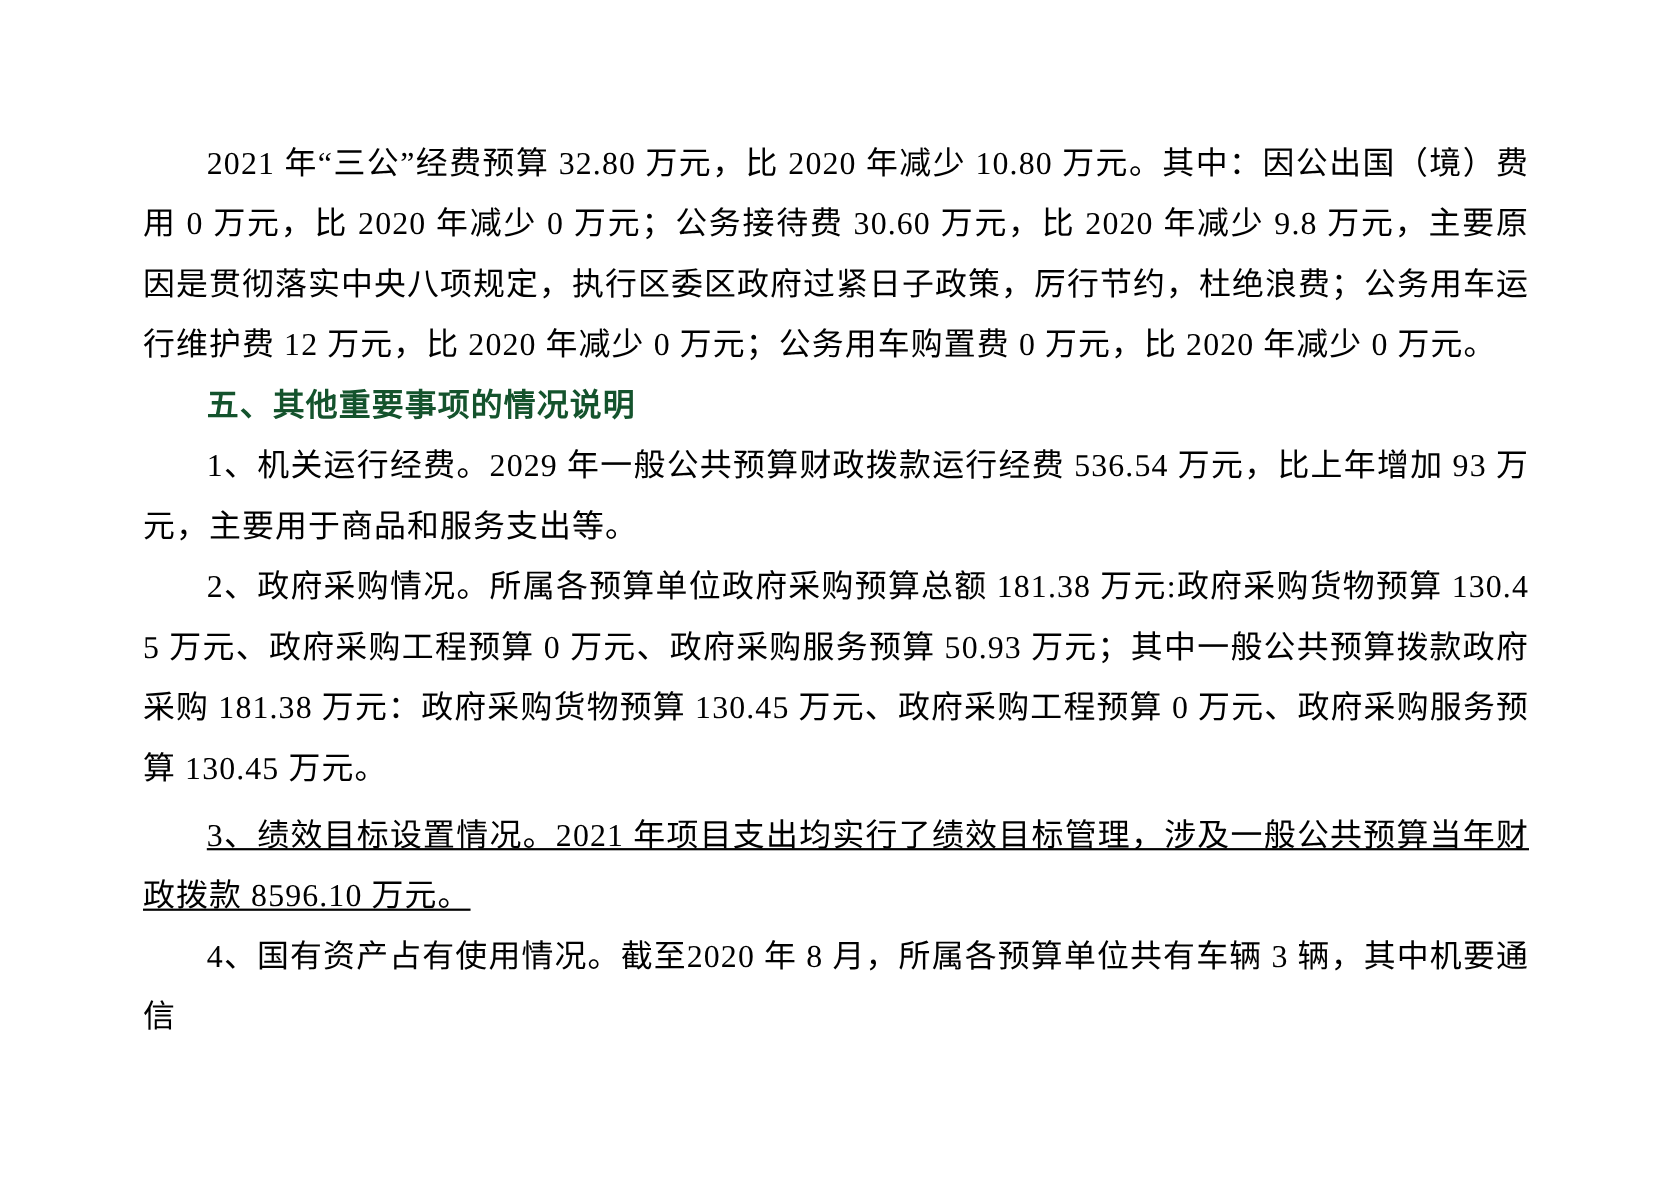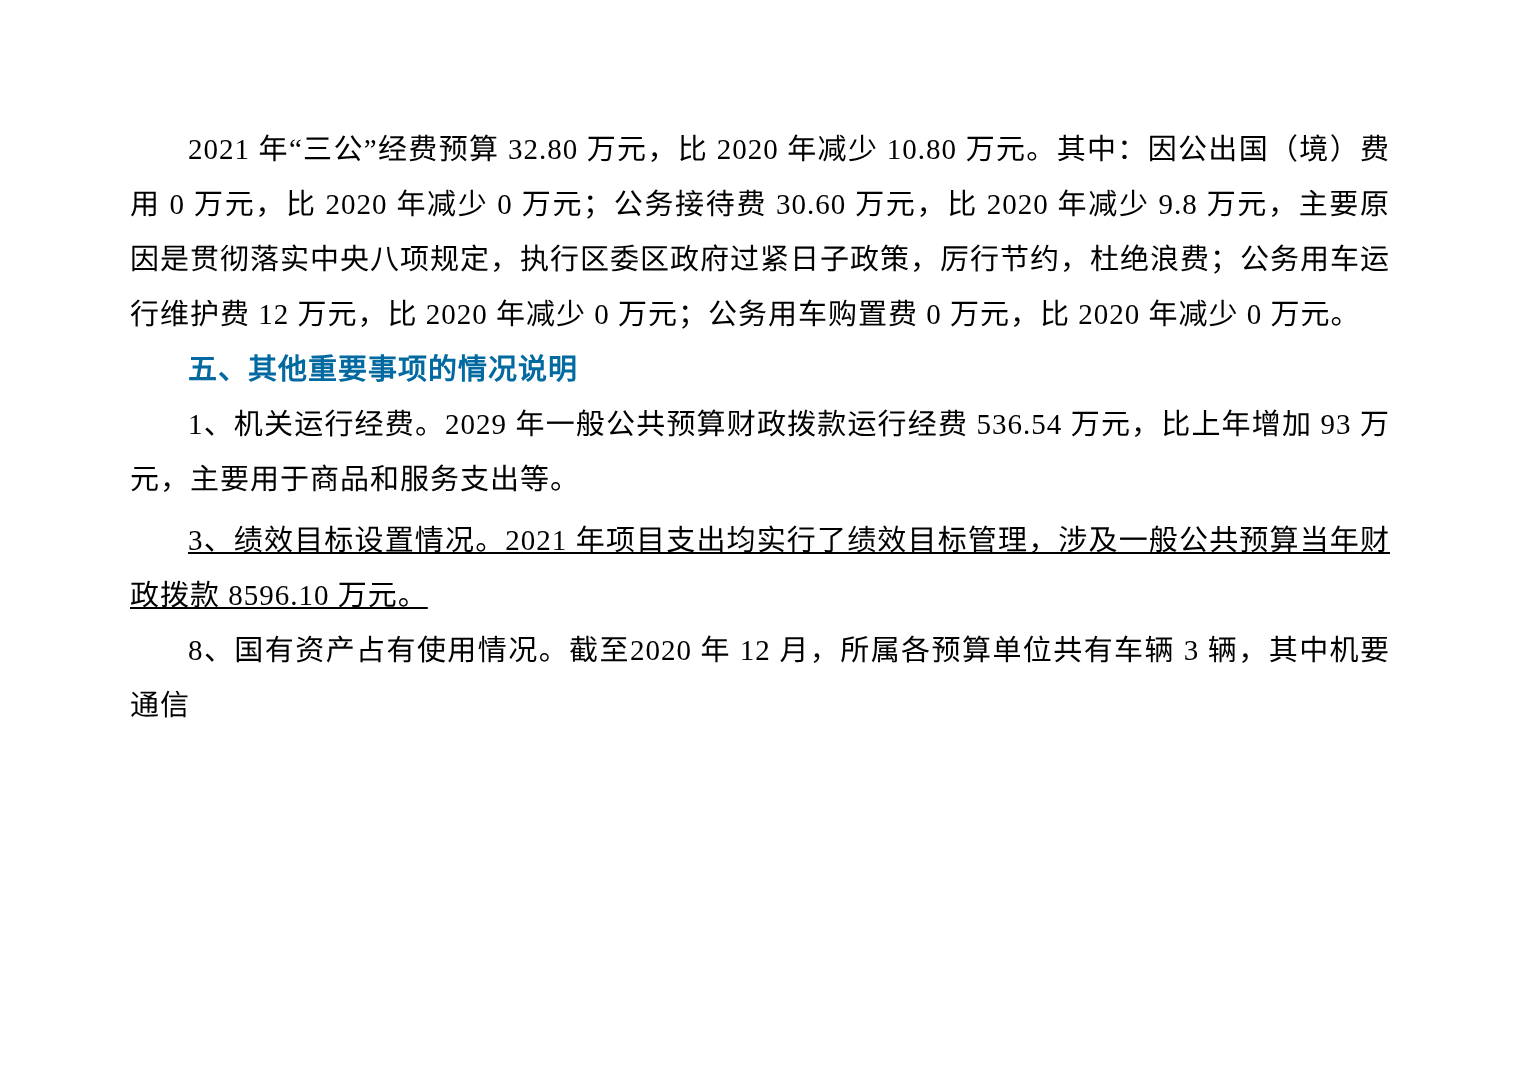--- a/index.html
+++ b/index.html
@@ -33,36 +33,37 @@
     font-family: "Liberation Serif", serif;
   }
   .heading {
     margin: 0;
     font-size: 29px;
     line-height: 55px;
     font-weight: 700;
     text-indent: 2em;
     letter-spacing: 1px;
     font-family: "Liberation Sans", sans-serif;
-    color: #0369a1;
+    color: #14532d;
   }
   .para.spaced-top {
     margin-top: 6px;
     text-decoration: underline;
   }
 </style>
 </head>
 <body>
 
 <div class="page">
 
   <p class="para">2021 年“三公”经费预算 32.80 万元，比 2020 年减少 10.80 万元。其中：因公出国（境）费用 0 万元，比 2020 年减少 0 万元；公务接待费 30.60 万元，比 2020 年减少 9.8 万元，主要原因是贯彻落实中央八项规定，执行区委区政府过紧日子政策，厉行节约，杜绝浪费；公务用车运行维护费 12 万元，比 2020 年减少 0 万元；公务用车购置费 0 万元，比 2020 年减少 0 万元。</p>
 
   <h2 class="heading">五、其他重要事项的情况说明</h2>
 
   <p class="para">1、机关运行经费。2029 年一般公共预算财政拨款运行经费 536.54 万元，比上年增加 93 万元，主要用于商品和服务支出等。</p>
 
+  <p class="para">2、政府采购情况。所属各预算单位政府采购预算总额 181.38 万元:政府采购货物预算 130.45 万元、政府采购工程预算 0 万元、政府采购服务预算 50.93 万元；其中一般公共预算拨款政府采购 181.38 万元：政府采购货物预算 130.45 万元、政府采购工程预算 0 万元、政府采购服务预算 130.45 万元。</p>
 
   <p class="para spaced-top">3、绩效目标设置情况。2021 年项目支出均实行了绩效目标管理，涉及一般公共预算当年财政拨款 8596.10 万元。</p>
 
-  <p class="para">8、国有资产占有使用情况。截至2020 年 12 月，所属各预算单位共有车辆 3 辆，其中机要通信</p>
+  <p class="para">4、国有资产占有使用情况。截至2020 年 8 月，所属各预算单位共有车辆 3 辆，其中机要通信</p>
 
 </div>
 
 </body></html>

